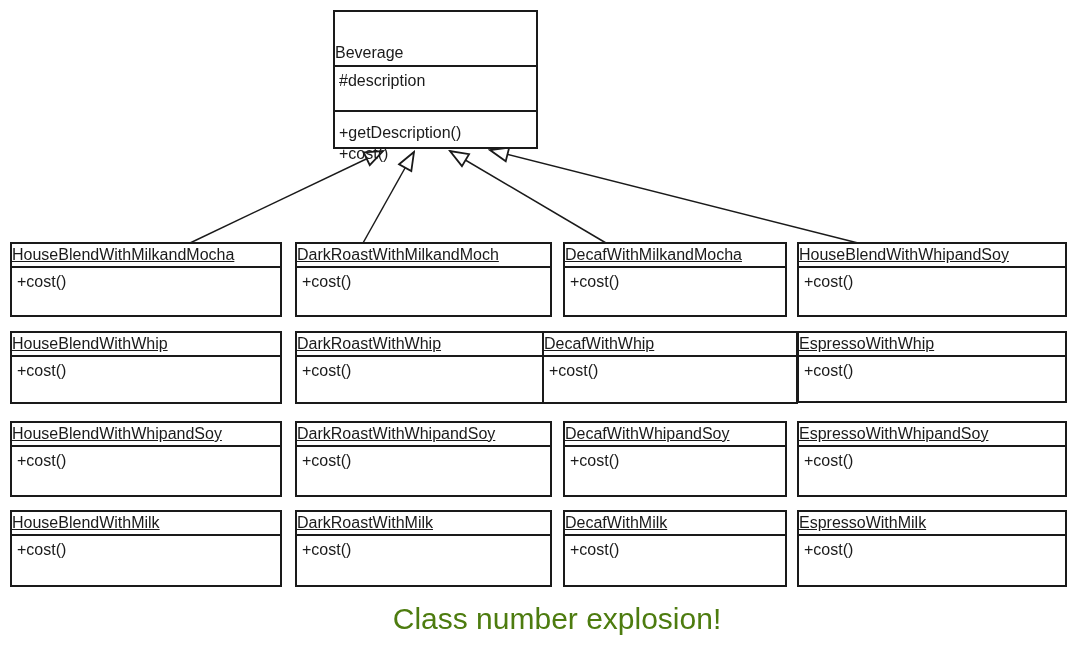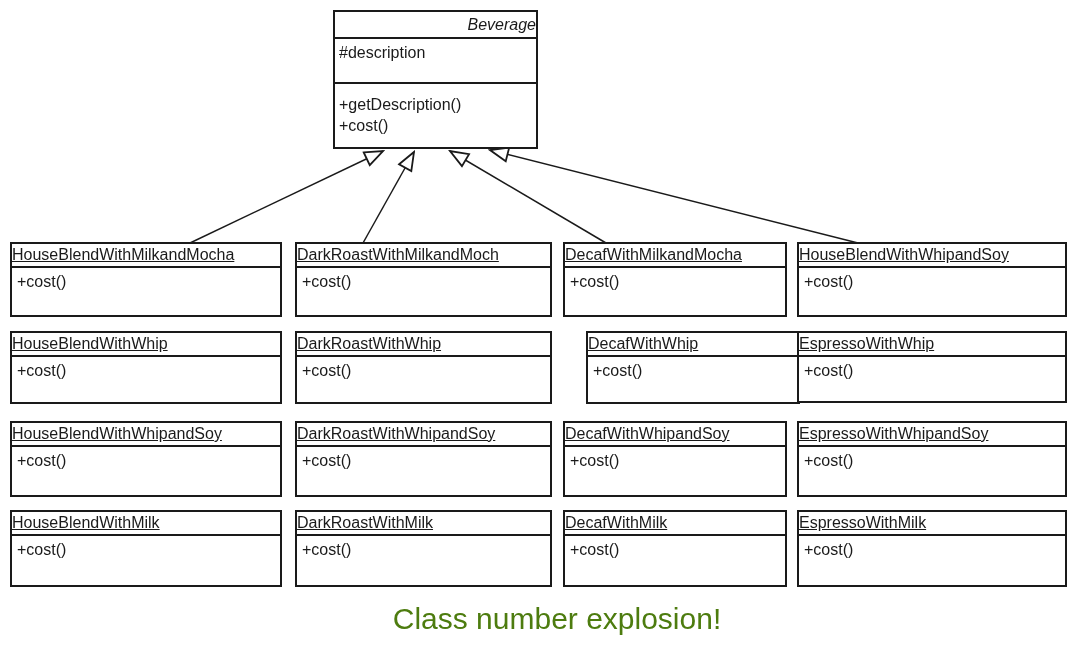--- a/index.html
+++ b/index.html
@@ -30,22 +30,22 @@
     box-sizing: border-box;
     z-index: 2;
     font-size: 16px;
     line-height: 21px;
   }
   
   .base-box { left: 333px; top: 10px; width: 205px; height: 139px; }
   .base-title {
     height: 25px; line-height: 25px;
     border-bottom: 2px solid #1a1a1a;
-    text-align: right;
-    font-style: italic;
+    text-align: left;
+    margin-top: 28px;
   }
   .base-attrs {
     height: 45px;
     border-bottom: 2px solid #1a1a1a;
     padding: 3px 4px 0 4px;
     box-sizing: border-box;
   }
   .base-methods { padding: 10px 4px 0 4px; }
   
   .sub-title {
@@ -115,21 +115,21 @@
   </div>
 
   <div class="uml-box" style="left:10px;top:331px;width:272px;height:73px">
     <div class="sub-title">HouseBlendWithWhip</div>
     <div class="sub-body">+cost()</div>
   </div>
   <div class="uml-box" style="left:295px;top:331px;width:257px;height:73px">
     <div class="sub-title">DarkRoastWithWhip</div>
     <div class="sub-body">+cost()</div>
   </div>
-  <div class="uml-box" style="left:586px;top:331px;width:214px;height:73px">
+  <div class="uml-box" style="left:542px;top:331px;width:256px;height:73px">
     <div class="sub-title">DecafWithWhip</div>
     <div class="sub-body">+cost()</div>
   </div>
   <div class="uml-box" style="left:797px;top:331px;width:270px;height:72px">
     <div class="sub-title">EspressoWithWhip</div>
     <div class="sub-body">+cost()</div>
   </div>
 
   <div class="uml-box" style="left:10px;top:421px;width:272px;height:76px">
     <div class="sub-title">HouseBlendWithWhipandSoy</div>

